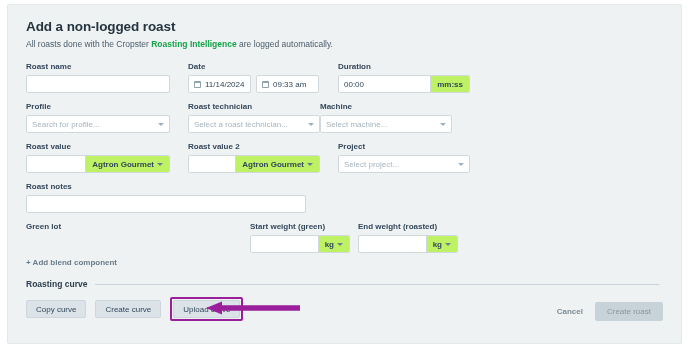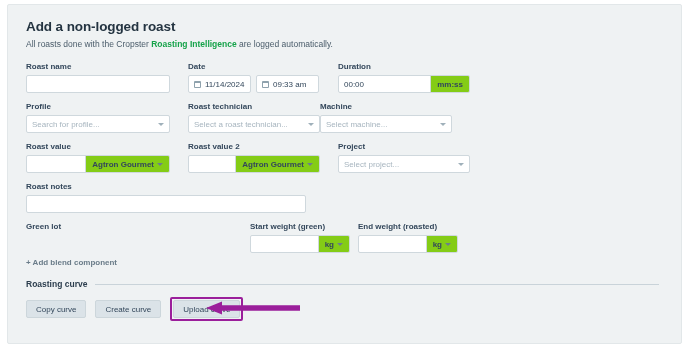--- a/index.html
+++ b/index.html
@@ -129,21 +129,21 @@
   }
   .addon-wrap .field {
     flex: 1 1 auto;
     display: flex; align-items: center;
     padding: 0 5px;
     font-size: 8px; color: #33475b;
     min-width: 0;
   }
   .addon {
     flex: 0 0 auto;
-    background: #84cc16;
+    background: #bef264;
     border-left: 1px solid #cfd8dd;
     display: flex; align-items: center;
     gap: 3px;
     padding: 0 6px;
     font-size: 8px;
     font-weight: bold;
     color: #33475b;
     white-space: nowrap;
   }
   .addon .tri {
@@ -395,15 +395,19 @@
       <div class="btn">Copy curve</div>
       <div class="btn">Create curve</div>
       <div class="hl-wrap">
         <div class="btn">Upload curve</div>
       </div>
       <svg class="arrow" width="98" height="16" viewBox="0 0 98 16">
         <path d="M2 8 L18 1.5 L18 5.2 L96 5.2 L96 10.8 L18 10.8 L18 14.5 Z" fill="#9b1f9b"></path>
       </svg>
     </div>
 
+    <div class="footer">
+      <div class="cancel">Cancel</div>
+      <div class="create">Create roast</div>
+    </div>
 
   </div>
 </div>
 
 </body></html>

